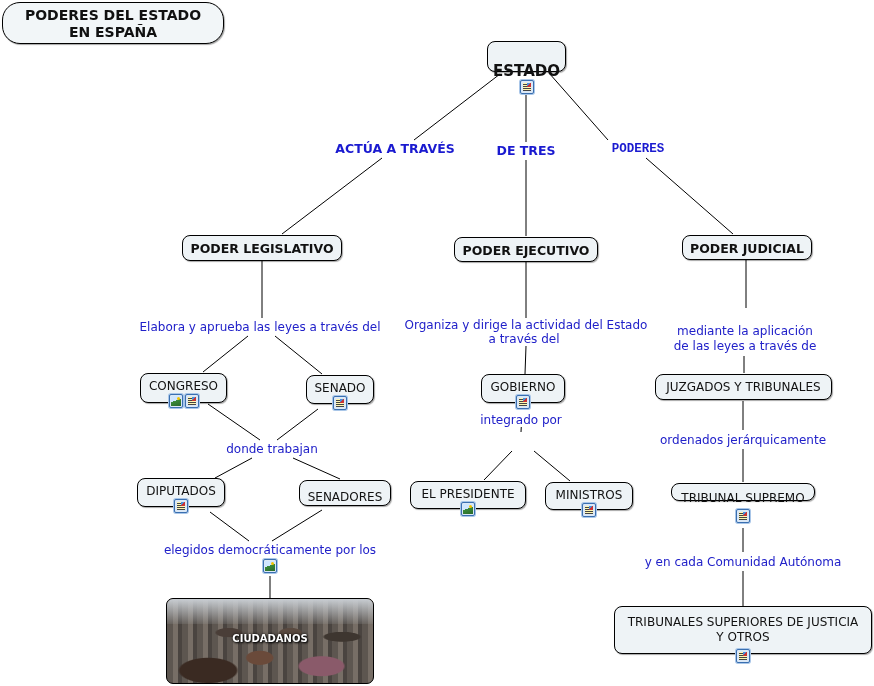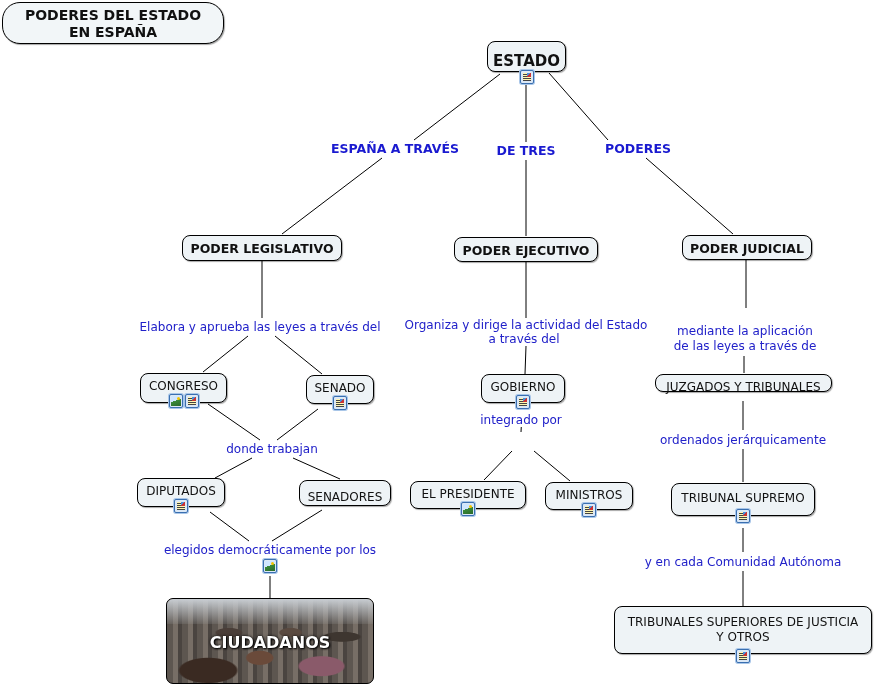--- a/index.html
+++ b/index.html
@@ -13,21 +13,21 @@
   .node {
     position: absolute; box-sizing: border-box;
     background: #eef3f6; border: 1px solid #000; border-radius: 8px;
     box-shadow: 1px 1px 1px rgba(0,0,0,0.35);
     color: #111; font-size: 12px; text-align: center;
     display: flex; flex-direction: column; align-items: center; justify-content: flex-start;
     padding-top: 5px; line-height: 15px;
   }
   .node.bold { font-weight: bold; font-size: 12.5px; }
   .node.title { font-weight: bold; font-size: 14px; line-height: 17px; padding-top: 4px; background: #f2f6f8; border-radius: 18px; }
-  .node.estado { font-weight: bold; font-size: 15px; padding-top: 12px; }
+  .node.estado { font-weight: bold; font-size: 15px; padding-top: 22px; }
   .icons { display: flex; gap: 2px; margin-top: 2px; }
   .ico {
     width: 14px; height: 14px; box-sizing: border-box;
     border: 1px solid #3a6fb0; border-radius: 2px; background: #dbe8f6;
     position: relative; box-shadow: 0 0 0 1px #a9c6e8;
   }
   .ico.doc::before {
     content: ""; position: absolute; left: 2px; top: 2px; width: 8px; height: 8px;
     background:
       linear-gradient(#444,#444) 0 1px/4px 1px no-repeat,
@@ -66,21 +66,21 @@
       radial-gradient(ellipse at 85% 45%, #3e3630 0 7%, transparent 8%),
       repeating-linear-gradient(90deg, #5d5650 0 6px, #776e66 6px 11px, #4a4440 11px 15px),
       #5a524c;
   }
   .photo::before {
     content: ""; position: absolute; left: 0; right: 0; top: 0; height: 30%;
     background: linear-gradient(#c8cdd2, rgba(150,150,150,0.2));
   }
   .photo span {
     position: absolute; left: 0; right: 0; top: 34px; text-align: center;
-    color: #fff; font-weight: bold; font-size: 16px;
+    color: #fff; font-weight: bold; font-size: 10px;
     text-shadow: 0 0 3px #000, 1px 1px 2px #000;
   }
 </style>
 </head>
 <body>
 
 <svg id="edges">
   <line x1="500" y1="74" x2="414" y2="140"></line>
   <line x1="382" y1="158" x2="282" y2="234"></line>
   <line x1="526" y1="80" x2="526" y2="142"></line>
@@ -114,23 +114,23 @@
   <span style="display: block; width: 180px;">PODERES DEL ESTADO EN ESPAÑA</span>
 </div>
 
 <div class="node estado" style="left:487px;top:41px;width:79px;height:31px;">
   <span>ESTADO</span>
   <div class="icons" style="margin-top:1px;">
       <span class="ico doc"></span>
     </div>
 </div>
 
-<div class="label bold" style="left:395px;top:142px;">ESPAÑA A TRAVÉS</div>
+<div class="label bold" style="left:395px;top:142px;">ACTÚA A TRAVÉS</div>
 <div class="label bold" style="left:526px;top:144px;">DE TRES</div>
-<div class="label bold" style="left:638px;top:142px;">PODERES</div>
+<div class="label bold" style="left:638px;top:142px;font-family:Liberation Mono, monospace;">PODERES</div>
 
 <div class="node bold" style="left:182px;top:235px;width:160px;height:26px;">
   <span>PODER LEGISLATIVO</span>
 </div>
 <div class="node bold" style="left:454px;top:237px;width:144px;height:25px;">
   <span>PODER EJECUTIVO</span>
 </div>
 <div class="node bold" style="left:682px;top:235px;width:130px;height:25px;">
   <span>PODER JUDICIAL</span>
 </div>
@@ -185,25 +185,25 @@
 <div class="node" style="left:545px;top:482px;width:88px;height:28px;">
   <span>MINISTROS</span>
   <div class="icons" style="margin-top:0px;">
       <span class="ico doc"></span>
     </div>
 </div>
 
 <div class="label" style="left:743px;top:324px;font-style:italic;">Administra Justicia</div>
 <div class="label" style="left:745px;top:324px;">mediante la aplicación</div>
 <div class="label" style="left:745px;top:339px;">de las leyes a través de</div>
-<div class="node" style="left:655px;top:374px;width:177px;height:18px;">
+<div class="node" style="left:655px;top:374px;width:177px;height:26px;">
   <span>JUZGADOS Y TRIBUNALES</span>
 </div>
 <div class="label" style="left:743px;top:433px;">ordenados jerárquicamente</div>
-<div class="node" style="left:671px;top:483px;width:144px;height:33px;padding-top:7px;">
+<div class="node" style="left:671px;top:483px;width:144px;height:18px;padding-top:7px;">
   <span>TRIBUNAL SUPREMO</span>
   <div class="icons" style="margin-top:3px;">
       <span class="ico doc"></span>
     </div>
 </div>
 <div class="label" style="left:743px;top:555px;">y en cada Comunidad Autónoma</div>
 <div class="node" style="left:614px;top:606px;width:258px;height:48px;padding-top:8px;">
   <span>TRIBUNALES SUPERIORES DE JUSTICIA</span>
   <span>Y OTROS</span>
   <div class="icons" style="margin-top:4px;">

